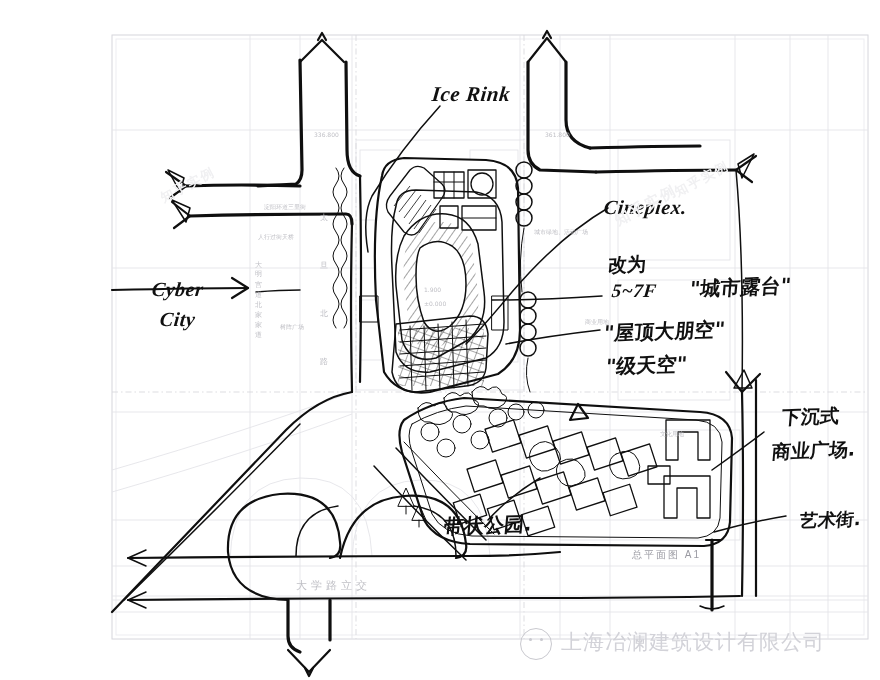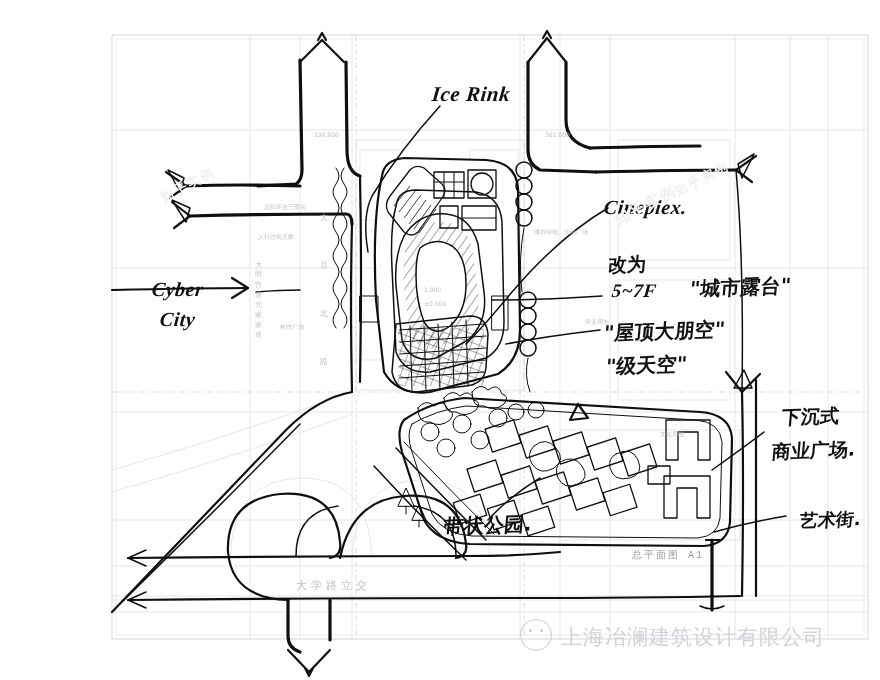--- a/index.html
+++ b/index.html
@@ -9,32 +9,32 @@
   #sheet{position:absolute;left:0;top:0;width:880px;height:680px;}
   .hand{position:absolute;font-family:"Liberation Serif",serif;color:#101010;
         white-space:nowrap;pointer-events:none;}
   .latin{font-style:italic;font-weight:600;letter-spacing:.5px;
          transform:skewX(-6deg);}
   .cjk{font-family:"DejaVu Sans",sans-serif;font-weight:700;
        transform:skewX(-7deg) rotate(-2deg);}
   .wm{position:absolute;color:#f0f0f2;font-family:"DejaVu Sans",sans-serif;
       font-weight:700;letter-spacing:2px;transform:rotate(-28deg);
       user-select:none;pointer-events:none;}
-  #footer{position:absolute;left:520px;top:605px;width:360px;height:46px;
-          display:flex;align-items:flex-end;gap:9px;}
+  #footer{position:absolute;left:520px;top:628px;width:360px;height:46px;
+          display:flex;align-items:flex-start;gap:9px;}
   #footer .logo{width:30px;height:30px;border-radius:50%;
           border:1.6px solid #c9c9cf;position:relative;flex:0 0 auto;}
   #footer .logo::before,#footer .logo::after{content:"";position:absolute;
           width:3px;height:3px;border-radius:50%;background:#c9c9cf;top:9px;}
   #footer .logo::before{left:8px;} #footer .logo::after{right:8px;}
   #footer .co{font-family:"DejaVu Sans",sans-serif;font-size:21px;
           color:#d2d2d8;letter-spacing:1px;white-space:nowrap;}
   .cadtxt{position:absolute;font-family:"DejaVu Sans",sans-serif;
           color:#c0c0c6;white-space:nowrap;pointer-events:none;}
-  .titleblk{position:absolute;font-family:Liberation Mono, monospace;
+  .titleblk{position:absolute;font-family:Liberation Sans, sans-serif;
           color:#9a9aa2;white-space:nowrap;}
 </style>
 </head>
 <body>
 
 <div id="stage">
 
   <svg id="sheet" viewBox="0 0 880 680">
     <defs>
       <style>

